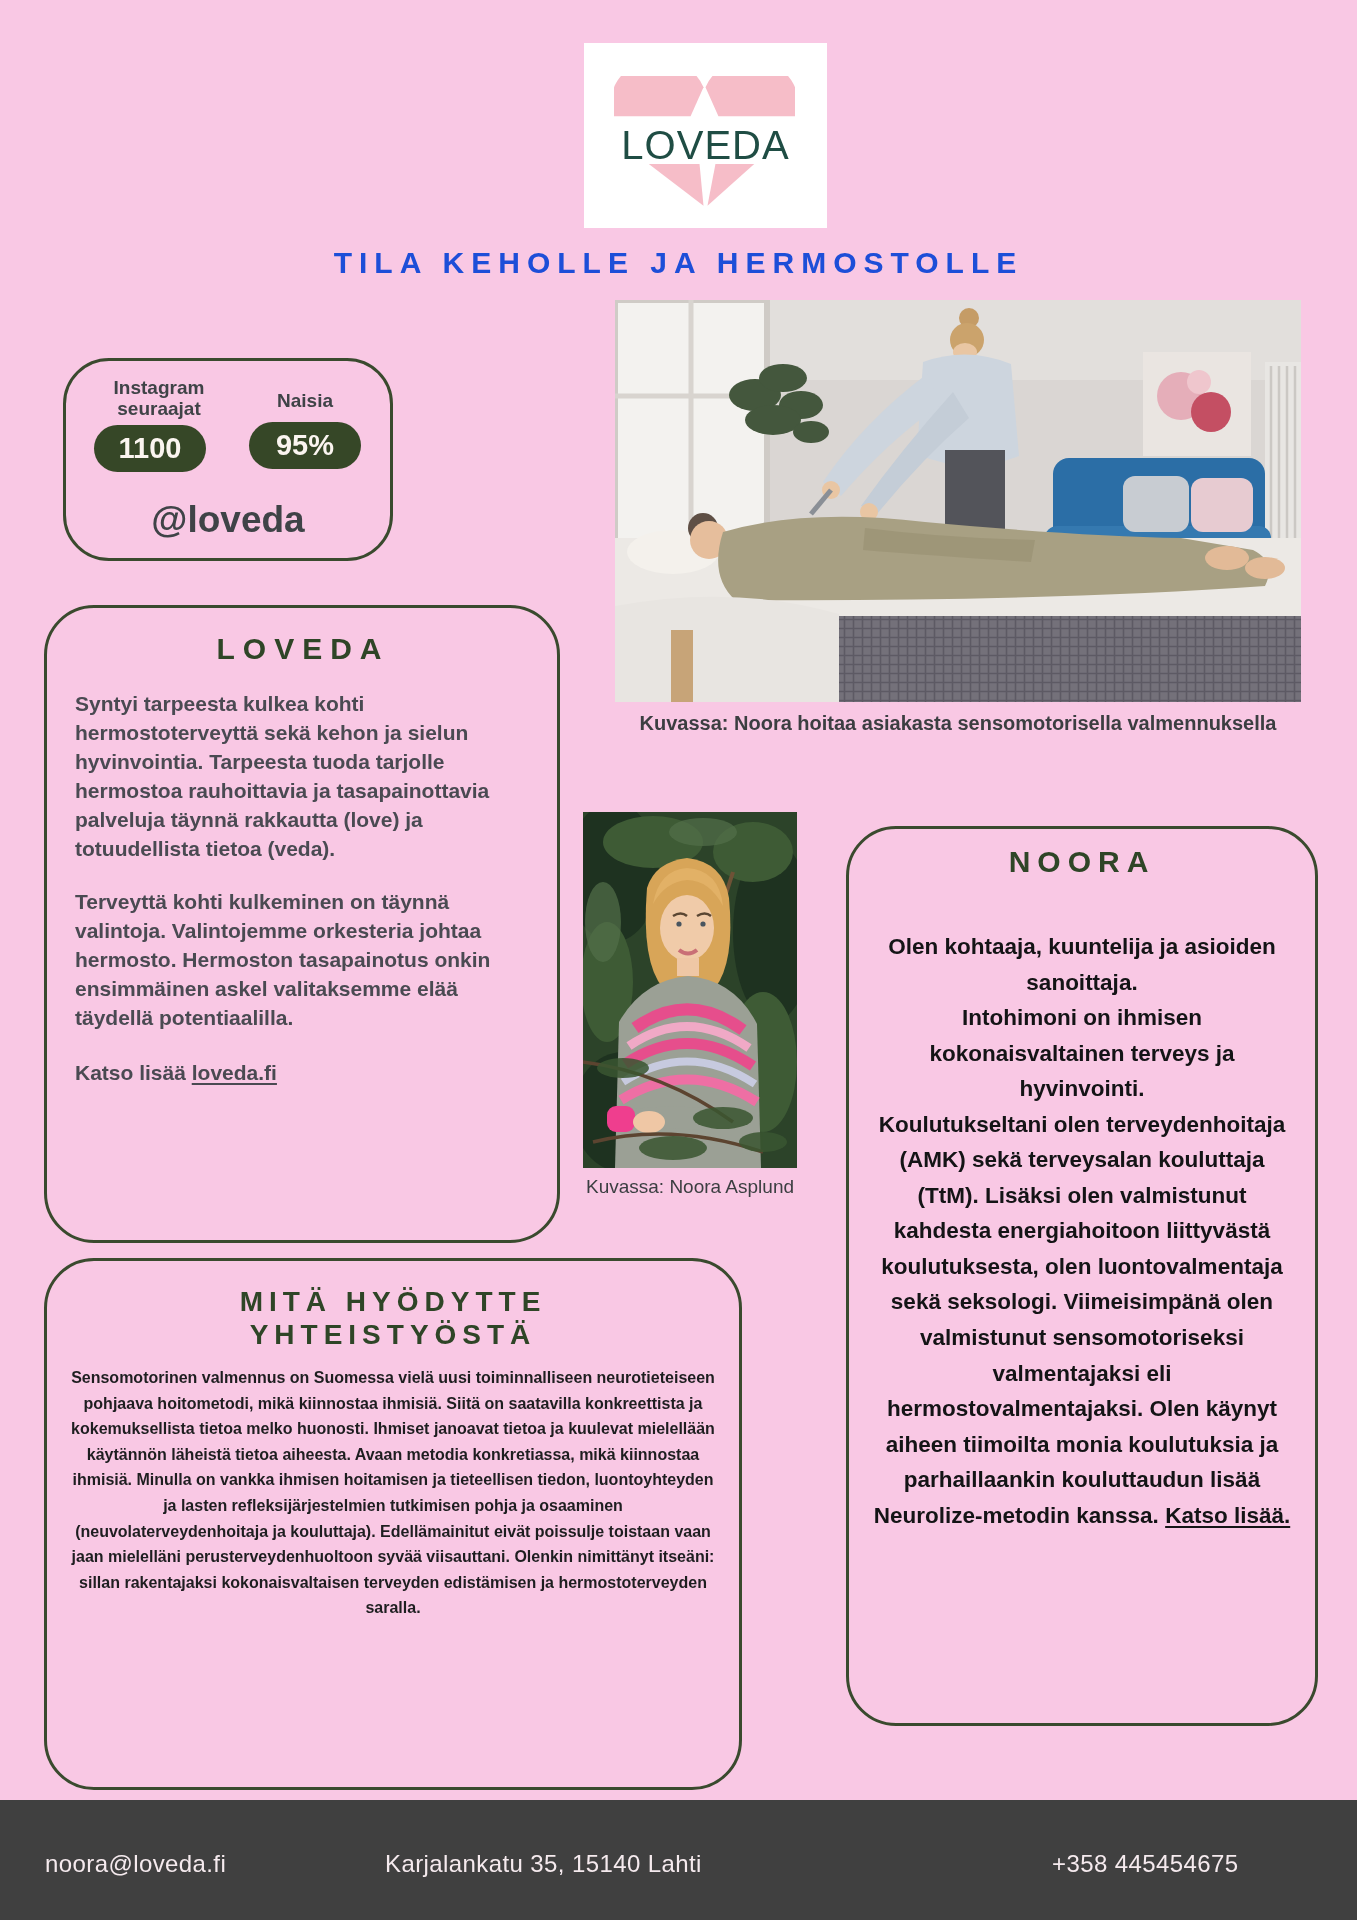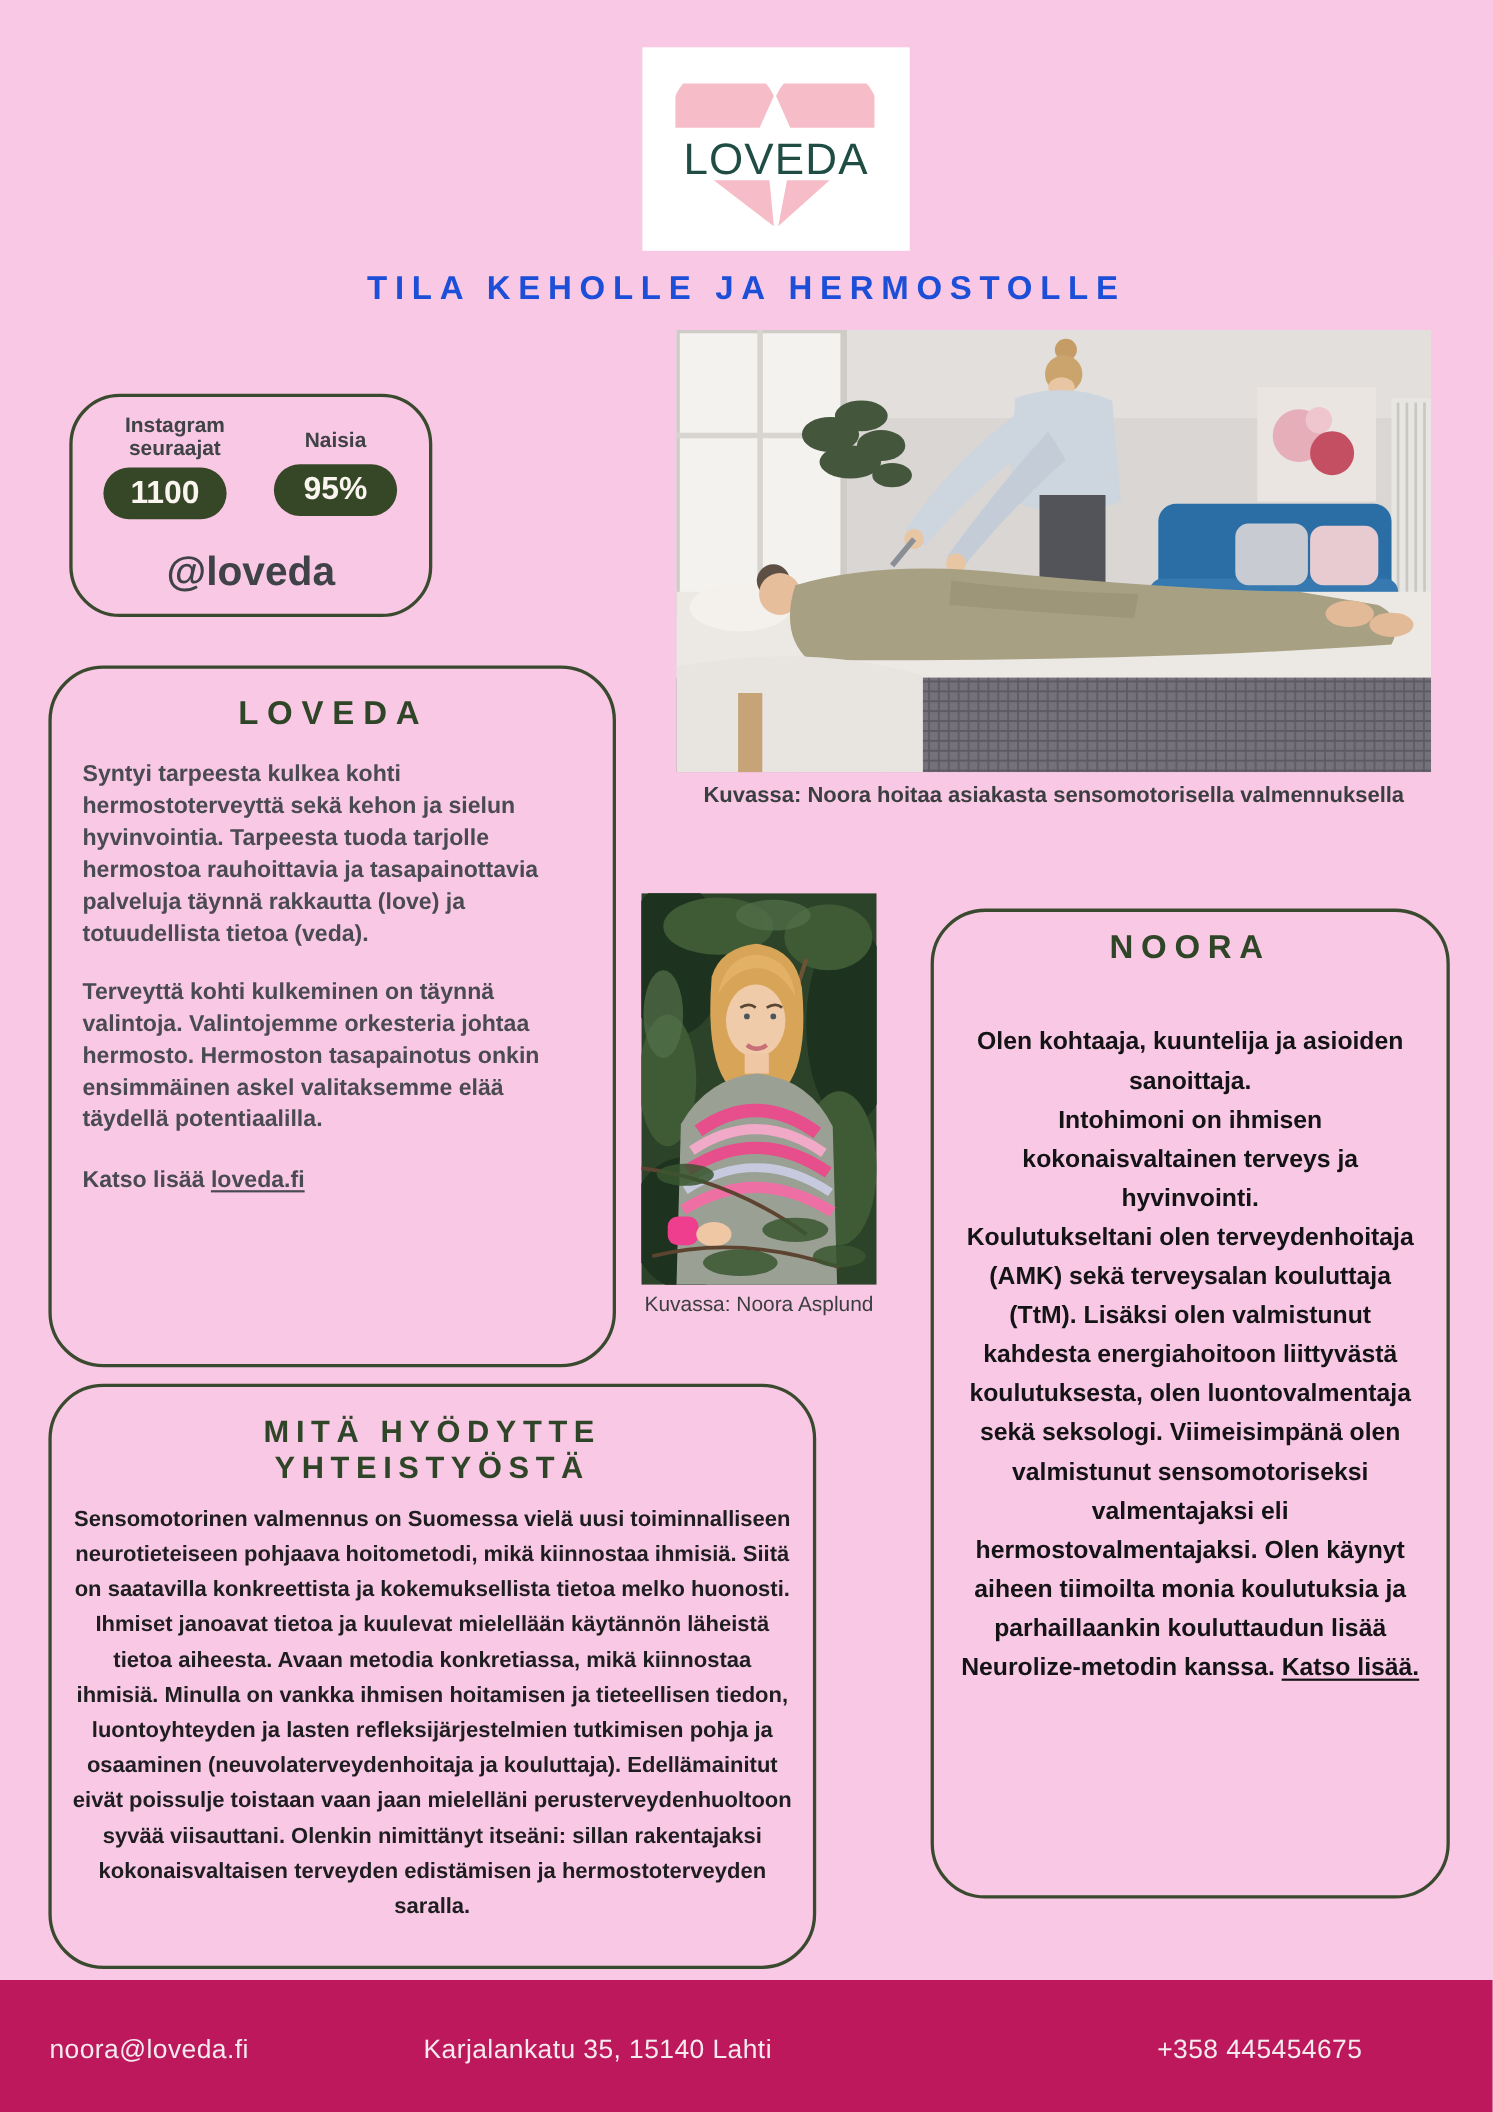--- a/index.html
+++ b/index.html
@@ -54,26 +54,26 @@
   .loveda-box .cta { margin-top:26px; }
   .link { text-decoration:underline; text-underline-offset:3px; cursor:pointer; }
 
   .noora-box { left:846px; top:826px; width:472px; height:900px; padding:16px 20px 0 20px; }
   .noora-body { margin-top:50px; text-align:center; font-size:22.5px; line-height:1.58;
                 font-weight:600; color:#141416; white-space:pre-line; }
   .noora-body .link { font-weight:700; }
 
   .benefits-box { left:44px; top:1258px; width:698px; height:532px; padding:24px 18px 0 18px; }
   .benefits-box .card-title { font-size:28px; letter-spacing:6px; line-height:1.18; }
-  .benefits-body { margin-top:14px; text-align:center; font-size:20px; line-height:1.6;
+  .benefits-body { margin-top:14px; text-align:center; font-size:16px; line-height:1.6;
                    font-weight:600; color:#1E1E20; }
 
   
   .footer { position:absolute; left:0; top:1800px; width:100%; height:120px;
-            background:#be185d; }
+            background:#404040; }
   .footer span { position:absolute; top:50px; font-size:24px; font-weight:400;
                  letter-spacing:0.4px; color:#F5EAEE; }
   .footer .email   { left:45px; }
   .footer .address { left:385px; }
   .footer .phone   { left:1052px; }
 </style>
 </head>
 <body>
 
 <div class="page">

